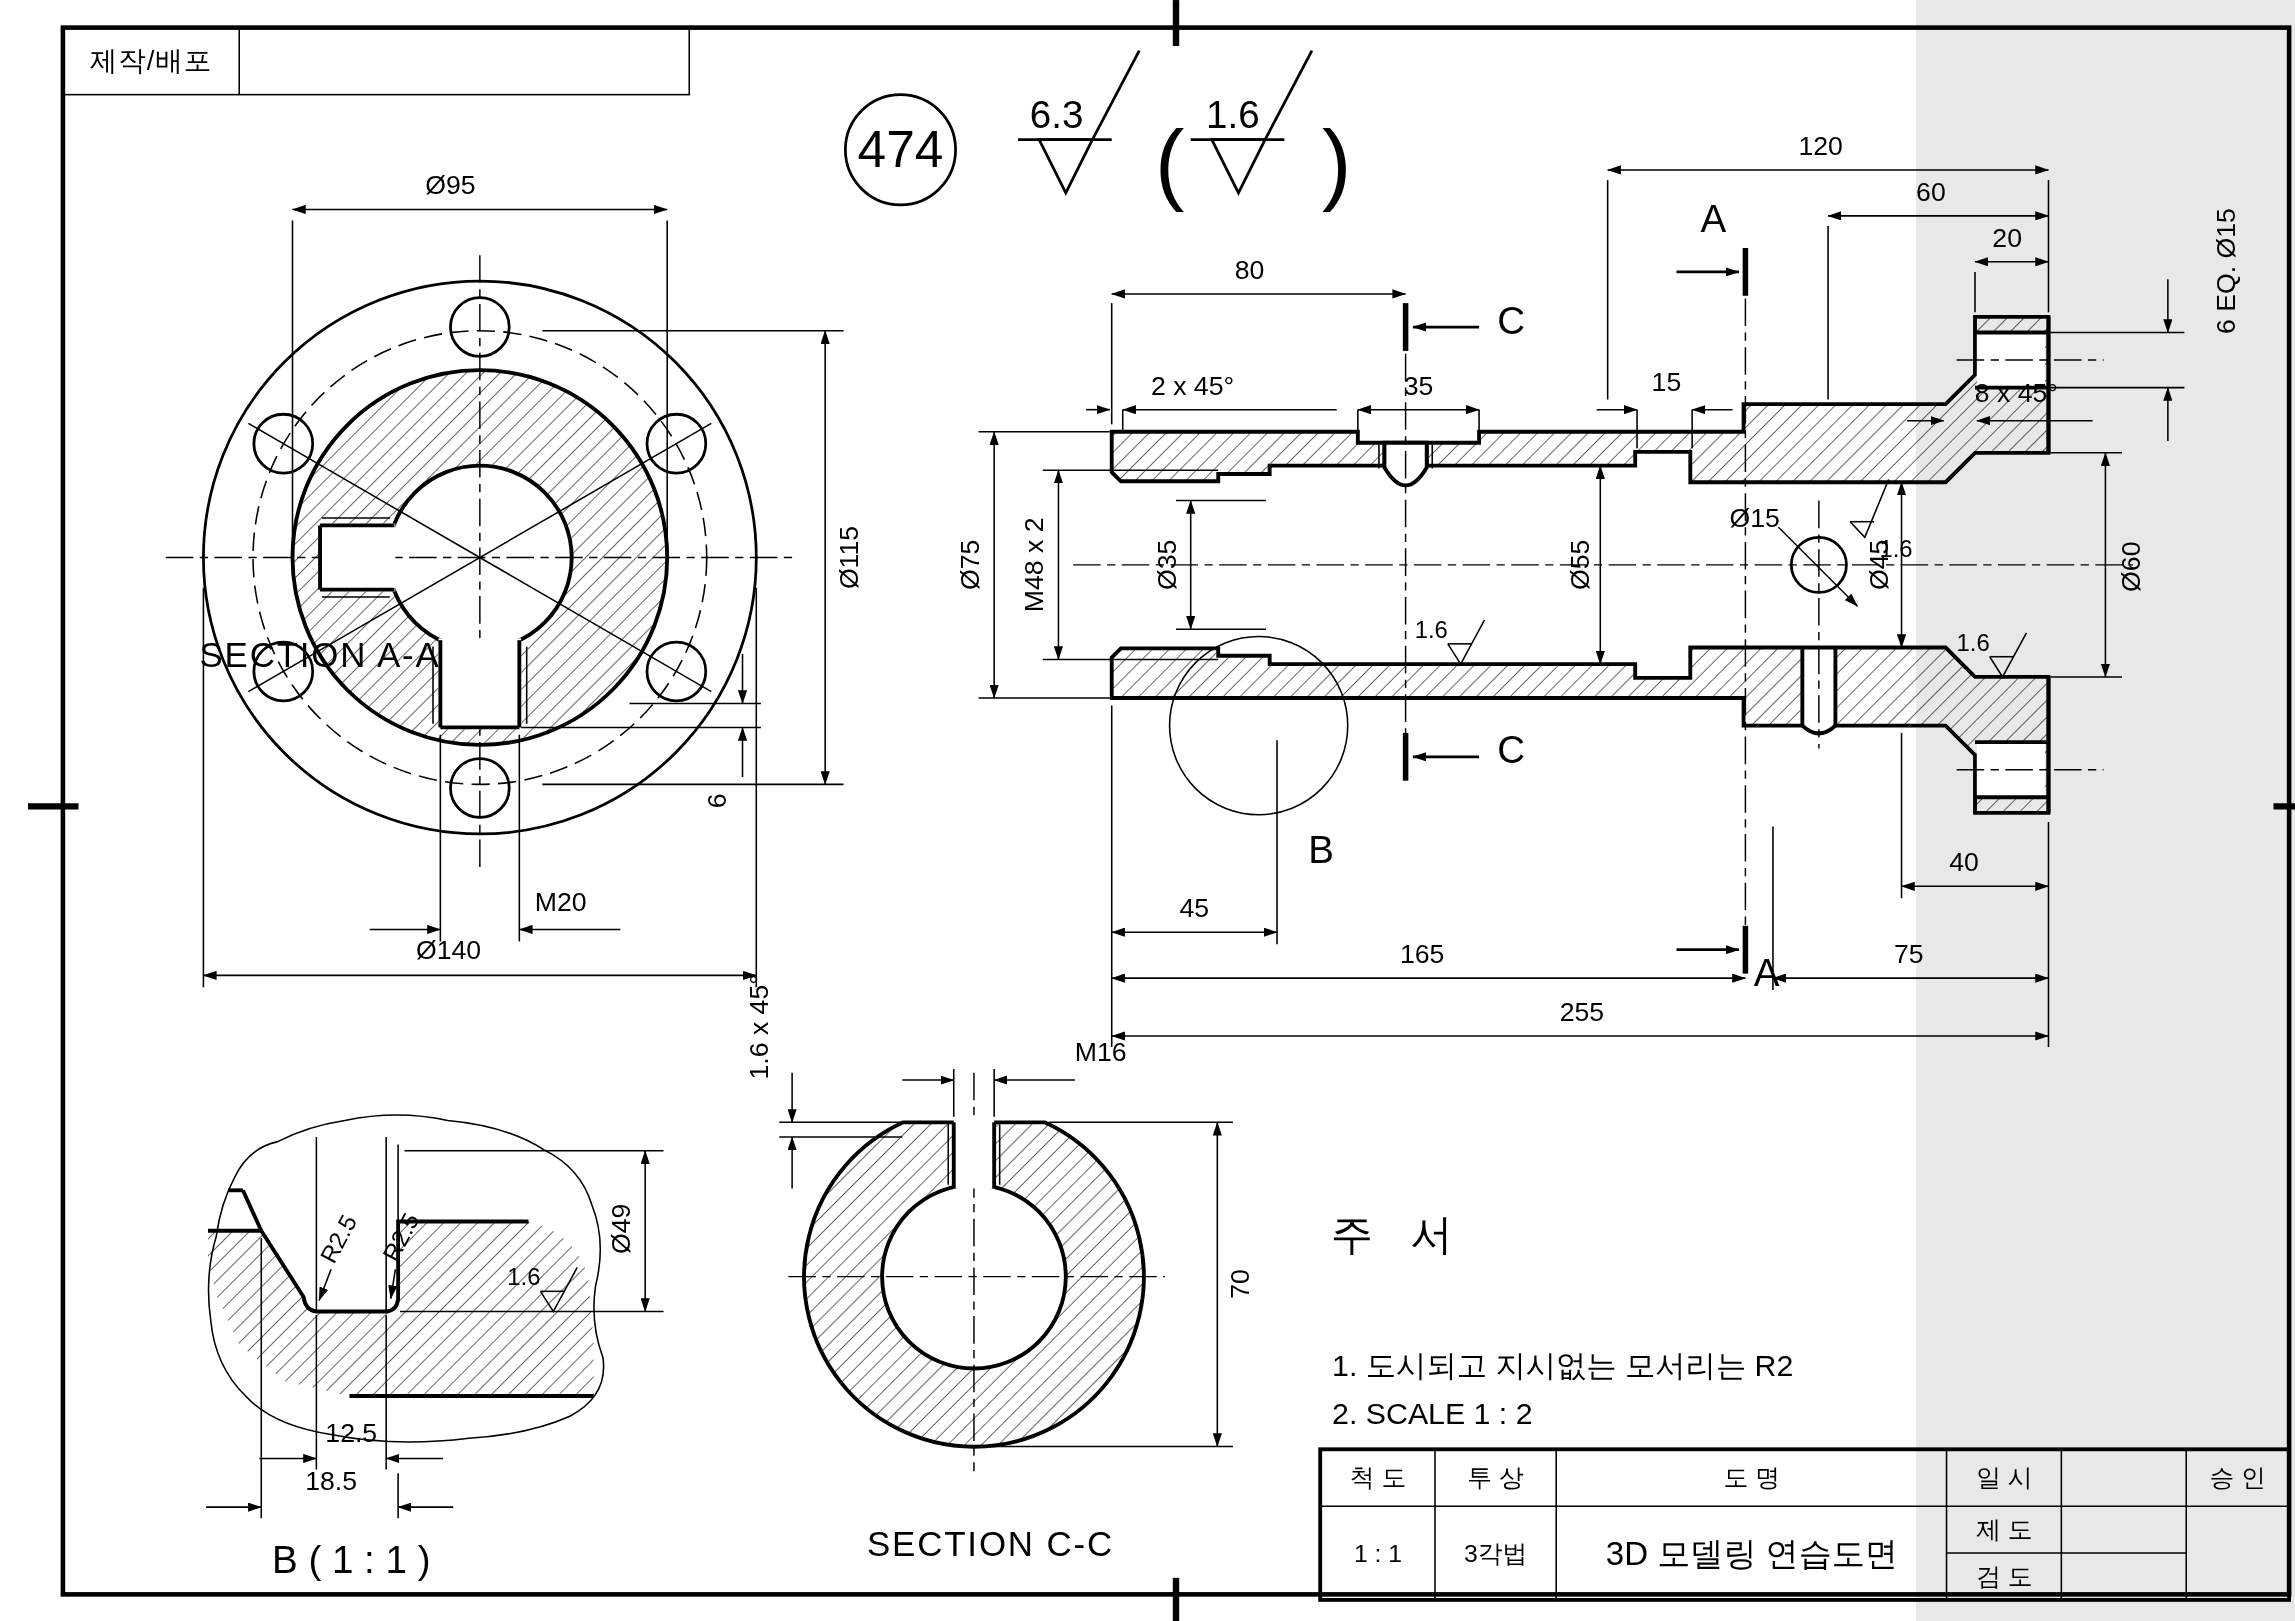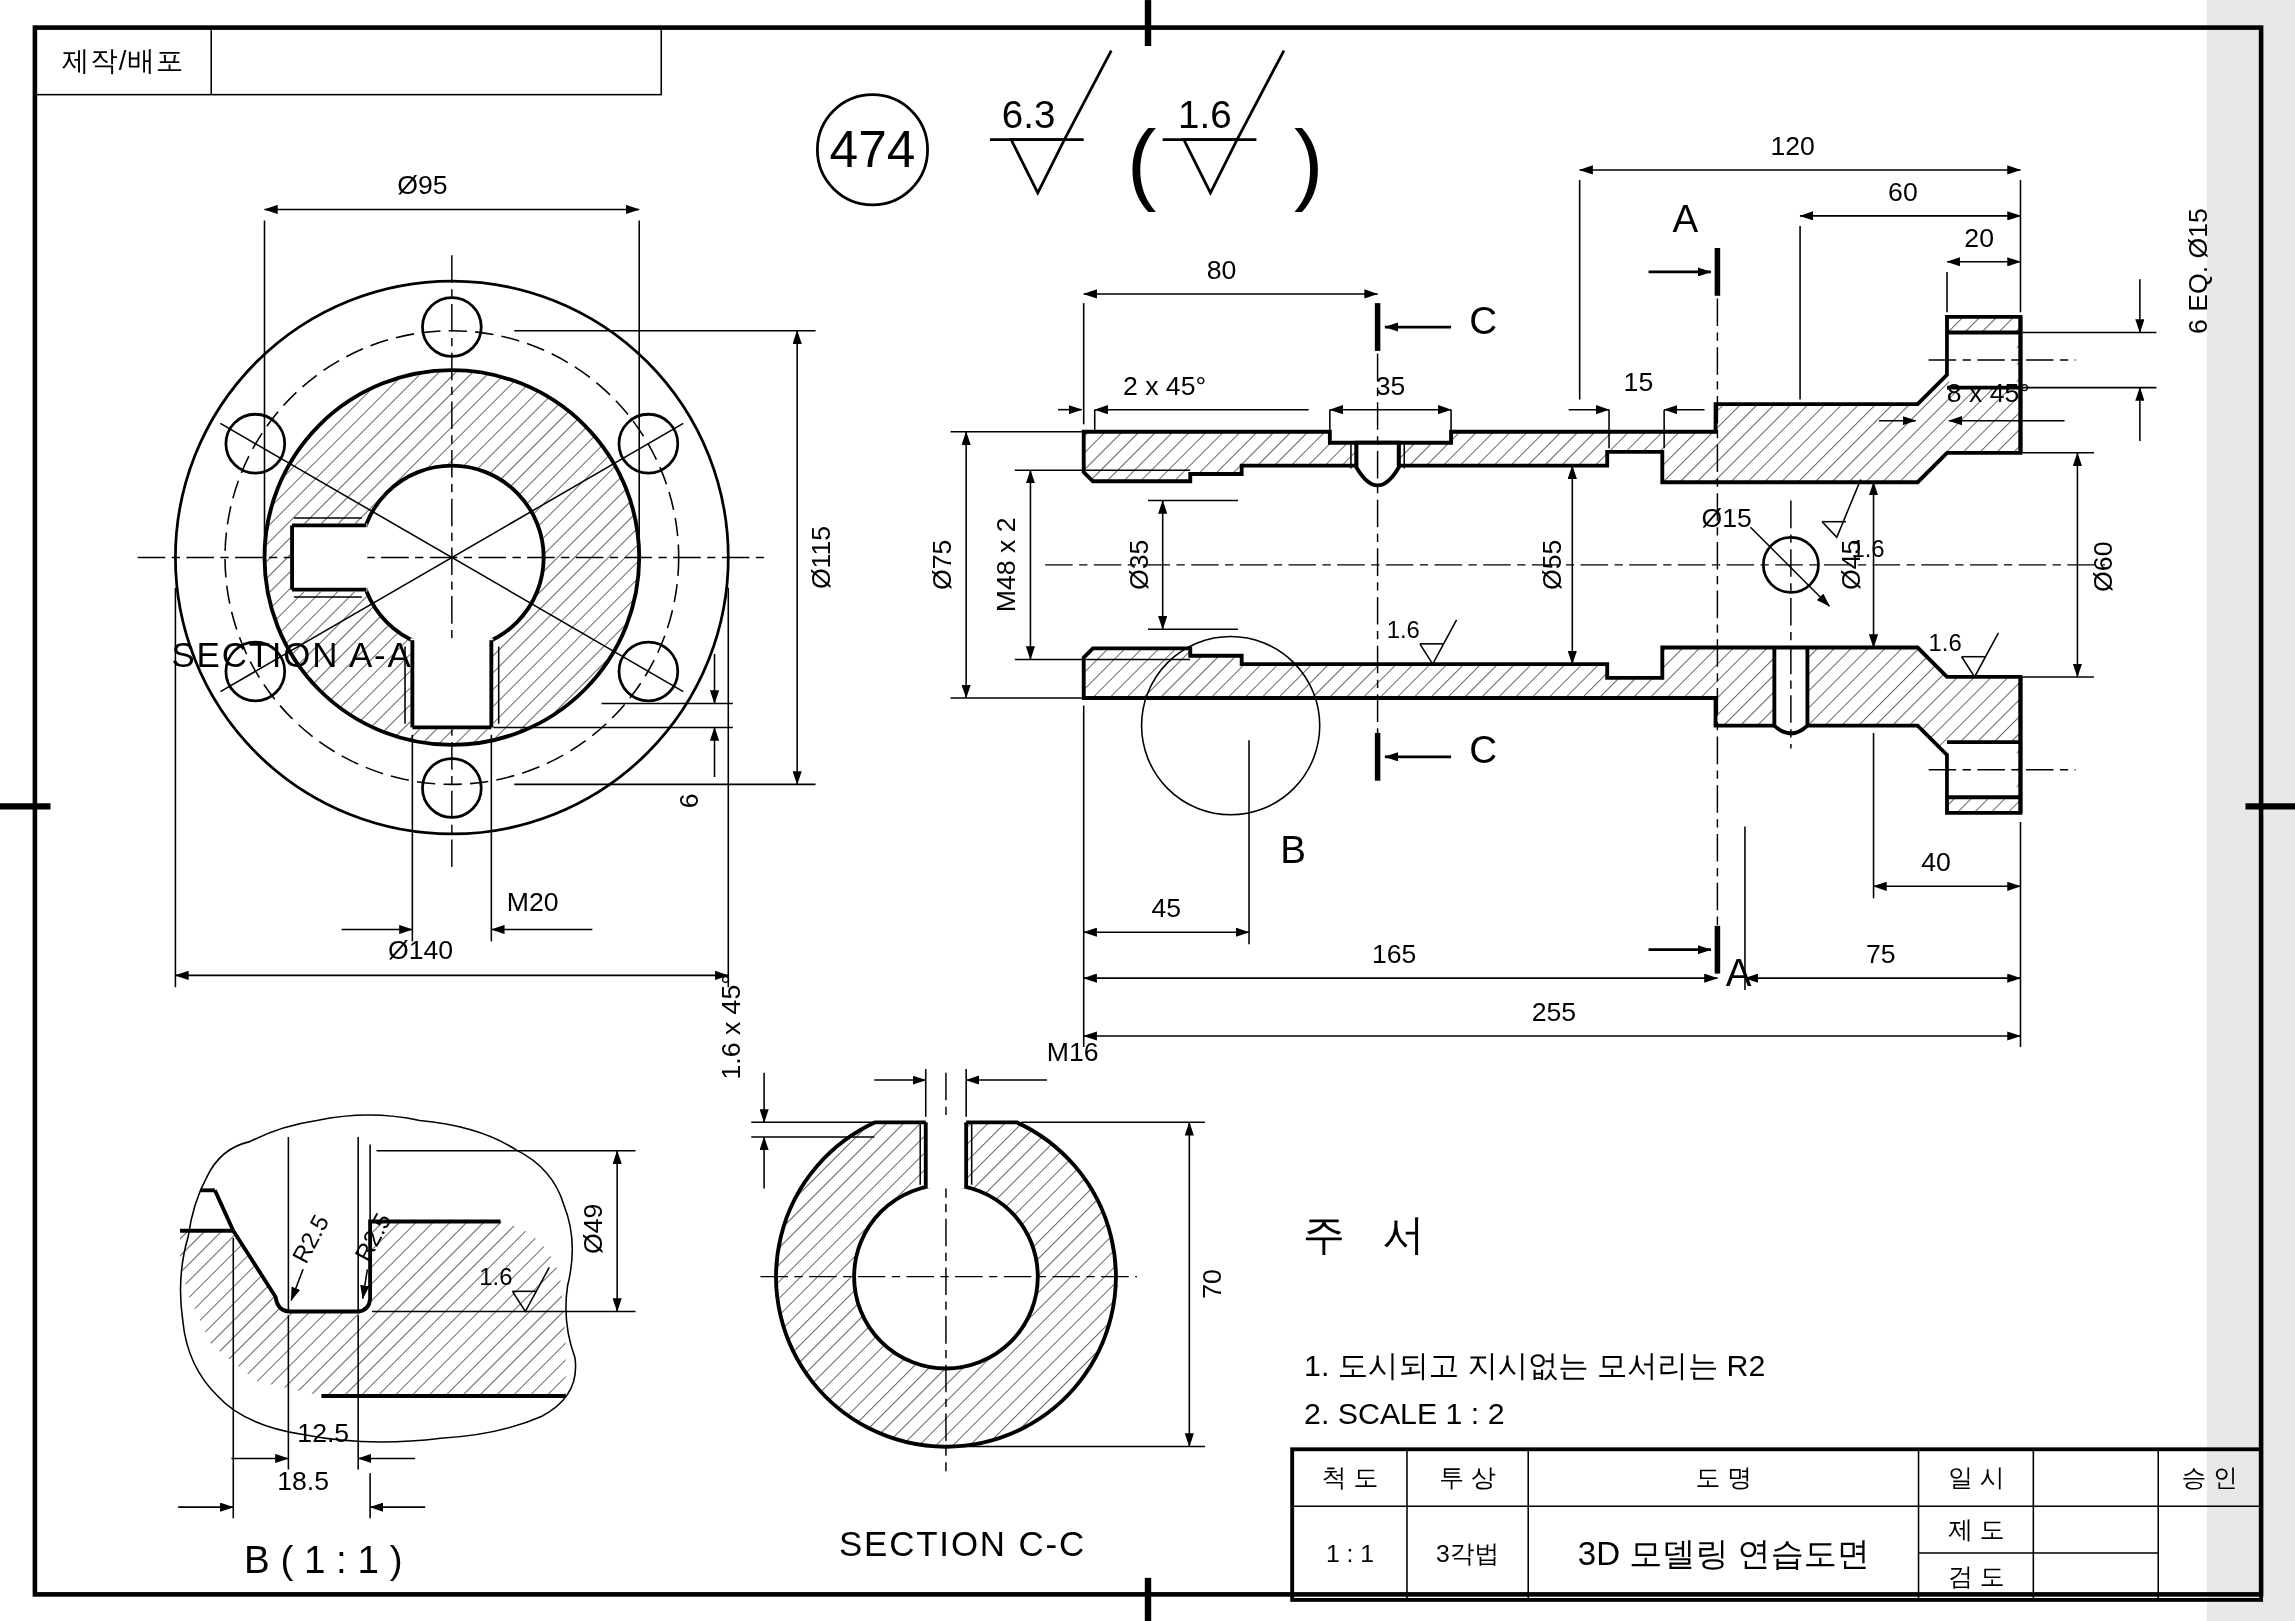--- a/index.html
+++ b/index.html
@@ -1,16 +1,16 @@
 <!DOCTYPE html>
 <html style="font-size:14.7px"><head>
 <meta charset="utf-8">
 <style>
   html,body{margin:0;padding:0;background:#e8e8e8;}
-  #sheet{position:relative;width:2207px;height:1622px;background:#ffffff;font-family:"Liberation Sans",sans-serif;}
+  #sheet{position:relative;width:1888px;height:1622px;background:#ffffff;font-family:"Liberation Sans",sans-serif;padding-left:28px;}
   svg{display:block}
   .thin{stroke:#000;stroke-width:1.7;fill:none}
   .dim{stroke:#000;stroke-width:1.7;fill:none}
   .med{stroke:#000;stroke-width:3;fill:none}
   .bold{stroke:#000;stroke-width:4.2;fill:none;stroke-linejoin:miter}
   .bold2{stroke:#000;stroke-width:4.2;fill:#fff;stroke-linejoin:miter}
   .cl{stroke:#000;stroke-width:1.6;fill:none;stroke-dasharray:30 7 9 7}
   .dsh{stroke:#000;stroke-width:1.7;fill:none;stroke-dasharray:20 9}
   .hv{fill:url(#h);stroke:#000;stroke-width:4.2;stroke-linejoin:miter}
   .hf{fill:url(#h);stroke:none}

